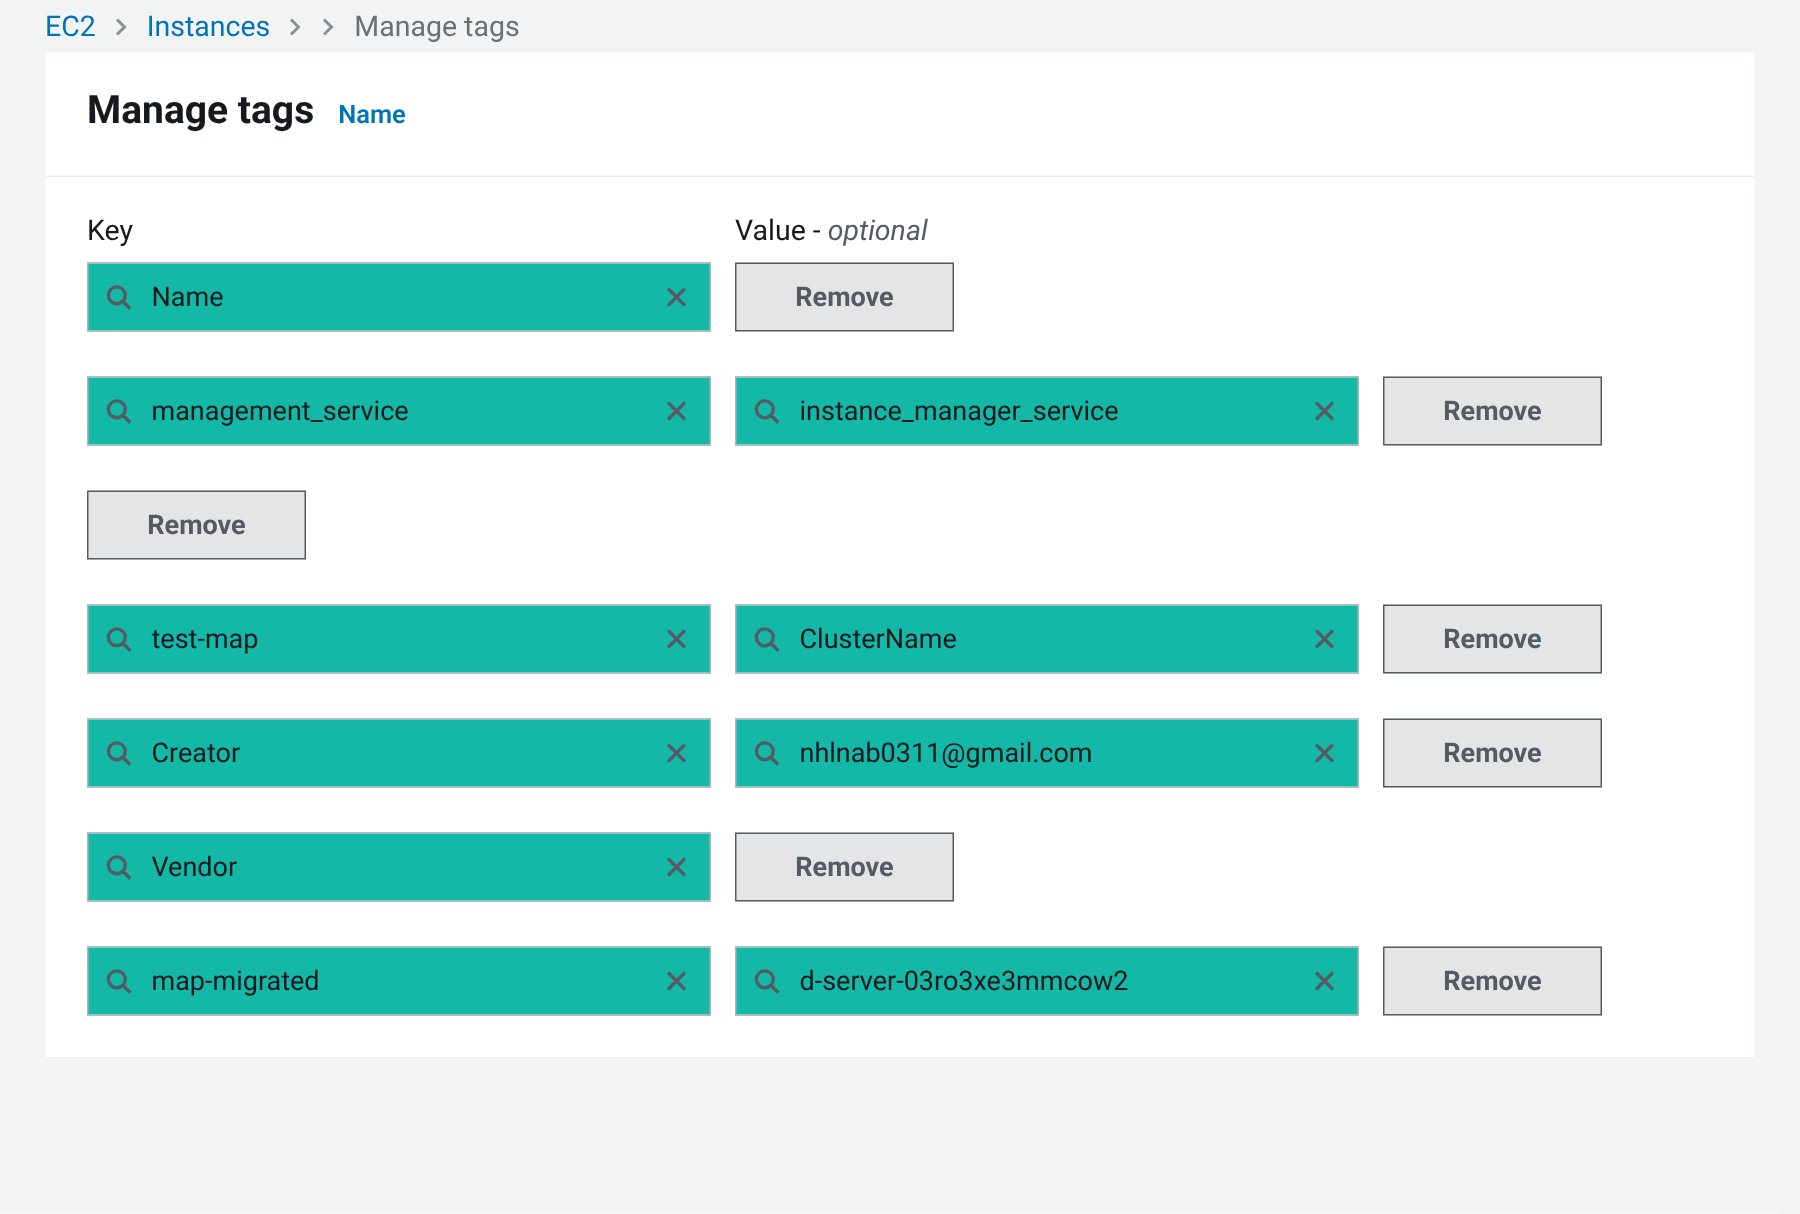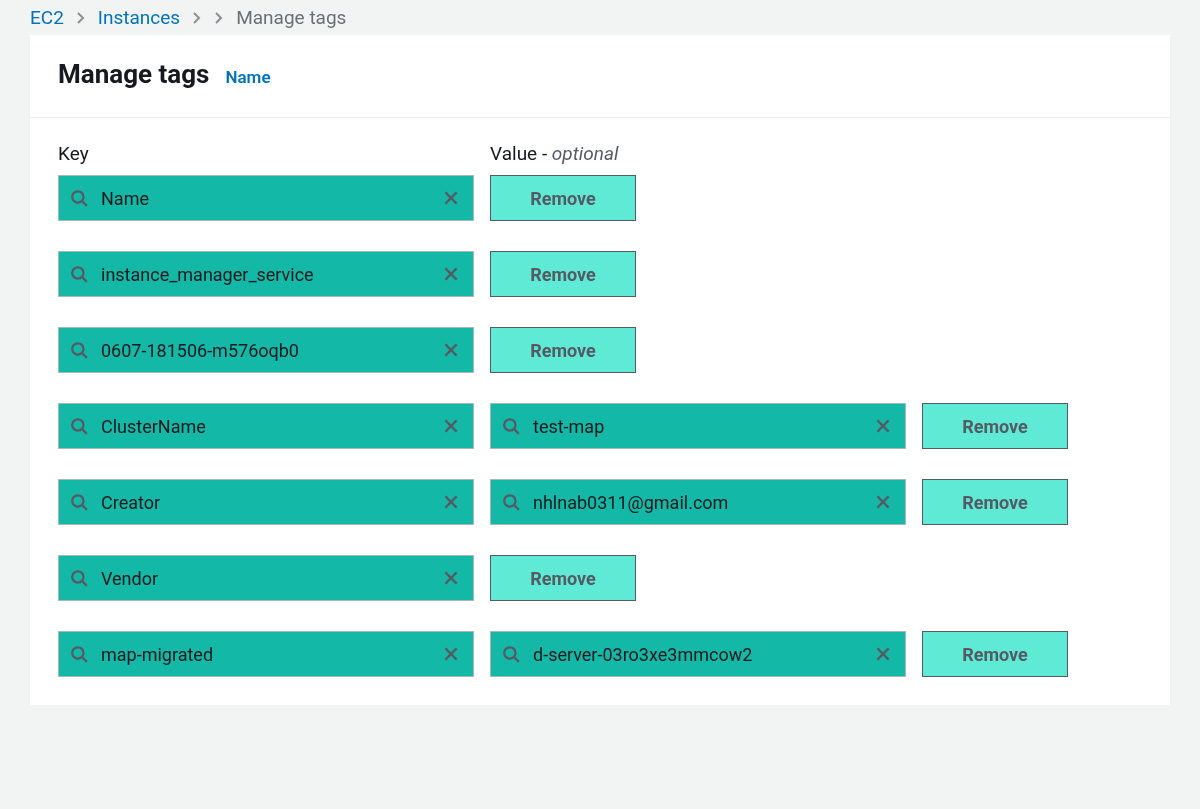--- a/index.html
+++ b/index.html
@@ -133,21 +133,21 @@
       color: #545b64;
       padding: 4px;
       display: inline-flex;
       align-items: center;
       justify-content: center;
     }
     .remove-btn {
       flex: 0 0 146px;
       height: 46px;
       border: 1px solid #545b64;
-      background: #5eead4;
+      background: #e5e5e5;
       color: #545b64;
       font-size: 18px;
       font-weight: 700;
       cursor: pointer;
       font-family: inherit;
     }
     svg {
       display: block;
     }
   </style>
@@ -214,89 +214,89 @@
   </div>
 
   <div class="tag-row">
     <div class="input-wrap">
       <span class="search-icon">
         <svg width="18" height="18" viewBox="0 0 16 16" fill="none">
                 <circle cx="7" cy="7" r="5" stroke="currentColor" stroke-width="2"></circle>
                 <line x1="11" y1="11" x2="15" y2="15" stroke="currentColor" stroke-width="2"></line>
               </svg>
       </span>
+      <input class="input-field" type="text" value="management_service" style="">
+      <button class="clear-btn">
+        <span>
+          <svg width="18" height="18" viewBox="0 0 16 16">
+                  <line x1="3" y1="3" x2="13" y2="13" stroke="currentColor" stroke-width="2"></line>
+                  <line x1="13" y1="3" x2="3" y2="13" stroke="currentColor" stroke-width="2"></line>
+                </svg>
+        </span>
+      </button>
+    </div>
+    <div class="input-wrap">
+      <span class="search-icon">
+        <svg width="18" height="18" viewBox="0 0 16 16" fill="none">
+                <circle cx="7" cy="7" r="5" stroke="currentColor" stroke-width="2"></circle>
+                <line x1="11" y1="11" x2="15" y2="15" stroke="currentColor" stroke-width="2"></line>
+              </svg>
+      </span>
       <input class="input-field" type="text" value="instance_manager_service" style="">
       <button class="clear-btn">
         <span>
           <svg width="18" height="18" viewBox="0 0 16 16">
                   <line x1="3" y1="3" x2="13" y2="13" stroke="currentColor" stroke-width="2"></line>
                   <line x1="13" y1="3" x2="3" y2="13" stroke="currentColor" stroke-width="2"></line>
                 </svg>
         </span>
       </button>
     </div>
     <button class="remove-btn">Remove</button>
   </div>
 
   <div class="tag-row">
-    <div class="input-wrap">
-      <span class="search-icon">
-        <svg width="18" height="18" viewBox="0 0 16 16" fill="none">
-                <circle cx="7" cy="7" r="5" stroke="currentColor" stroke-width="2"></circle>
-                <line x1="11" y1="11" x2="15" y2="15" stroke="currentColor" stroke-width="2"></line>
-              </svg>
-      </span>
-      <input class="input-field" type="text" value="0607-181506-m576oqb0" style="">
-      <button class="clear-btn">
-        <span>
-          <svg width="18" height="18" viewBox="0 0 16 16">
-                  <line x1="3" y1="3" x2="13" y2="13" stroke="currentColor" stroke-width="2"></line>
-                  <line x1="13" y1="3" x2="3" y2="13" stroke="currentColor" stroke-width="2"></line>
-                </svg>
-        </span>
-      </button>
-    </div>
-    <button class="remove-btn">Remove</button>
-  </div>
-
-  <div class="tag-row">
+    <button class="remove-btn">Remove</button>
+  </div>
+
+  <div class="tag-row">
+    <div class="input-wrap">
+      <span class="search-icon">
+        <svg width="18" height="18" viewBox="0 0 16 16" fill="none">
+                <circle cx="7" cy="7" r="5" stroke="currentColor" stroke-width="2"></circle>
+                <line x1="11" y1="11" x2="15" y2="15" stroke="currentColor" stroke-width="2"></line>
+              </svg>
+      </span>
+      <input class="input-field" type="text" value="test-map" style="">
+      <button class="clear-btn">
+        <span>
+          <svg width="18" height="18" viewBox="0 0 16 16">
+                  <line x1="3" y1="3" x2="13" y2="13" stroke="currentColor" stroke-width="2"></line>
+                  <line x1="13" y1="3" x2="3" y2="13" stroke="currentColor" stroke-width="2"></line>
+                </svg>
+        </span>
+      </button>
+    </div>
     <div class="input-wrap">
       <span class="search-icon">
         <svg width="18" height="18" viewBox="0 0 16 16" fill="none">
                 <circle cx="7" cy="7" r="5" stroke="currentColor" stroke-width="2"></circle>
                 <line x1="11" y1="11" x2="15" y2="15" stroke="currentColor" stroke-width="2"></line>
               </svg>
       </span>
       <input class="input-field" type="text" value="ClusterName" style="">
       <button class="clear-btn">
         <span>
           <svg width="18" height="18" viewBox="0 0 16 16">
                   <line x1="3" y1="3" x2="13" y2="13" stroke="currentColor" stroke-width="2"></line>
                   <line x1="13" y1="3" x2="3" y2="13" stroke="currentColor" stroke-width="2"></line>
                 </svg>
         </span>
       </button>
     </div>
-    <div class="input-wrap">
-      <span class="search-icon">
-        <svg width="18" height="18" viewBox="0 0 16 16" fill="none">
-                <circle cx="7" cy="7" r="5" stroke="currentColor" stroke-width="2"></circle>
-                <line x1="11" y1="11" x2="15" y2="15" stroke="currentColor" stroke-width="2"></line>
-              </svg>
-      </span>
-      <input class="input-field" type="text" value="test-map" style="">
-      <button class="clear-btn">
-        <span>
-          <svg width="18" height="18" viewBox="0 0 16 16">
-                  <line x1="3" y1="3" x2="13" y2="13" stroke="currentColor" stroke-width="2"></line>
-                  <line x1="13" y1="3" x2="3" y2="13" stroke="currentColor" stroke-width="2"></line>
-                </svg>
-        </span>
-      </button>
-    </div>
     <button class="remove-btn">Remove</button>
   </div>
 
   <div class="tag-row">
     <div class="input-wrap">
       <span class="search-icon">
         <svg width="18" height="18" viewBox="0 0 16 16" fill="none">
                 <circle cx="7" cy="7" r="5" stroke="currentColor" stroke-width="2"></circle>
                 <line x1="11" y1="11" x2="15" y2="15" stroke="currentColor" stroke-width="2"></line>
               </svg>

